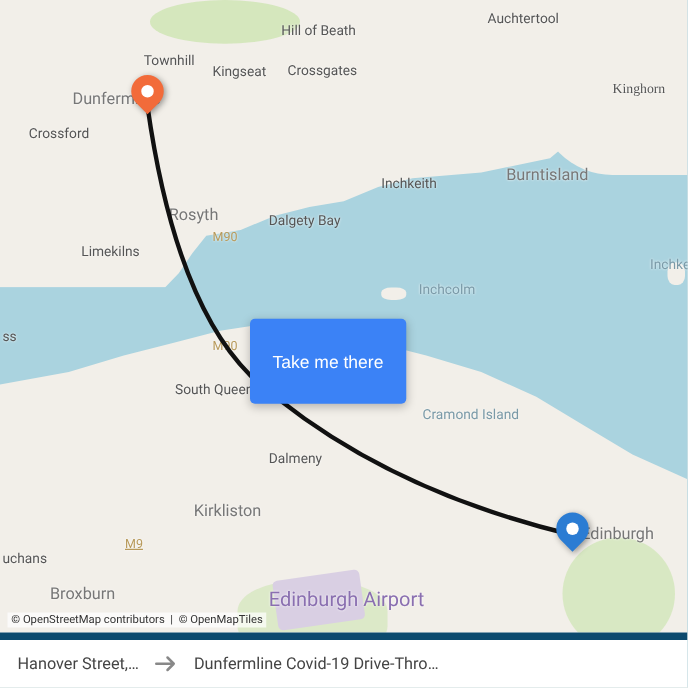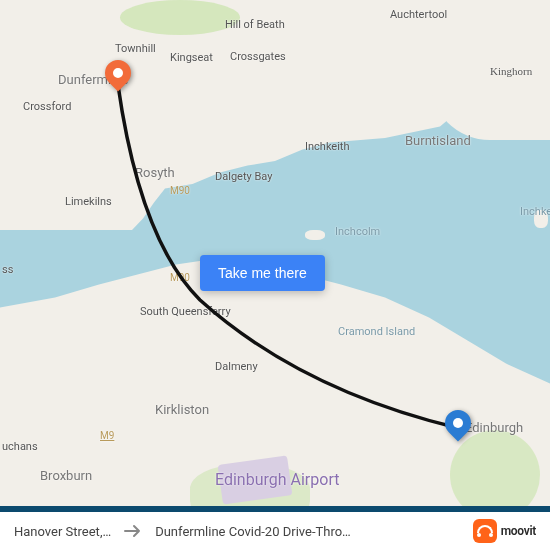--- a/index.html
+++ b/index.html
@@ -33,21 +33,21 @@
   .pin::after { content: ""; position: absolute; width: 10px; height: 10px; background: #fff; border-radius: 50%; top: 8px; left: 8px; }
   .pin-origin { background: #2b7cd3; top: 410px; left: 445px; }
   .pin-dest { background: #f26b3a; top: 60px; left: 105px; }
 
   
   .place-label { position: absolute; font-size: 11px; color: #555; white-space: nowrap; text-shadow: 0 0 2px #fff; }
   .place-label.big { font-size: 13px; color: #777; }
   .road-label { color: #b89a5b; font-size: 10px; }
 
   
-  .take-me { position: absolute; top: 255px; left: 200px; background: #3b82f6; color: #fff; border: none; padding: 10px 18px; font-size: 14px; border-radius: 4px; cursor: pointer; box-shadow: 0 2px 8px rgba(0,0,0,0.25); }
+  .take-me { position: absolute; top: 255px; left: 200px; background: #3b82f6; color: #fff; border: none; padding: 26px 18px; font-size: 14px; border-radius: 4px; cursor: pointer; box-shadow: 0 2px 8px rgba(0,0,0,0.25); }
 
   
   .attrib { position: absolute; left: 6px; top: 490px; font-size: 9px; color: #333; background: rgba(255,255,255,0.7); padding: 1px 3px; }
 
   
   .bottom-bar { position: absolute; left: 0; bottom: 0; width: 100%; height: 44px; background: #fff; display: flex; align-items: center; padding: 0 14px; gap: 12px; border-top: 6px solid #0c4a6e; }
   .from-label, .to-label { font-size: 13px; color: #444; white-space: nowrap; overflow: hidden; text-overflow: ellipsis; }
   .from-label { max-width: 140px; }
   .arrow-icon { width: 20px; height: 20px; flex-shrink: 0; display: flex; align-items: center; justify-content: center; color: #888; }
   .to-label { max-width: 260px; flex: 1; }
@@ -108,27 +108,28 @@
 
   <svg class="route-svg" viewBox="0 0 550 550">
     <path d="M 458 428 Q 300 390 200 300 Q 140 240 118 85" stroke="#111" stroke-width="3.5" fill="none" stroke-linecap="round"></path>
   </svg>
 
   <div class="pin pin-dest"></div>
   <div class="pin pin-origin"></div>
 
   <button class="take-me">Take me there</button>
 
+  <div class="attrib">
+    <span>© OpenStreetMap contributors</span>
+    &nbsp;|&nbsp;
+    <span>© OpenMapTiles</span>
+  </div>
 </div>
 
 <div class="bottom-bar">
   <span class="from-label">Hanover Street,…</span>
   <span class="arrow-icon">
     <svg width="18" height="14" viewBox="0 0 18 14">
         <path d="M1 7 H15 M10 2 L15 7 L10 12" stroke="#888" stroke-width="2" fill="none" stroke-linecap="round" stroke-linejoin="round"></path>
       </svg>
   </span>
-  <span class="to-label">Dunfermline Covid-20 Drive-Thro…</span>
-  <div class="moovit-logo">
-    <div class="moovit-mark"></div>
-    <span class="moovit-text">moovit</span>
-  </div>
+  <span class="to-label">Dunfermline Covid-19 Drive-Thro…</span>
 </div>
 
 </body></html>

